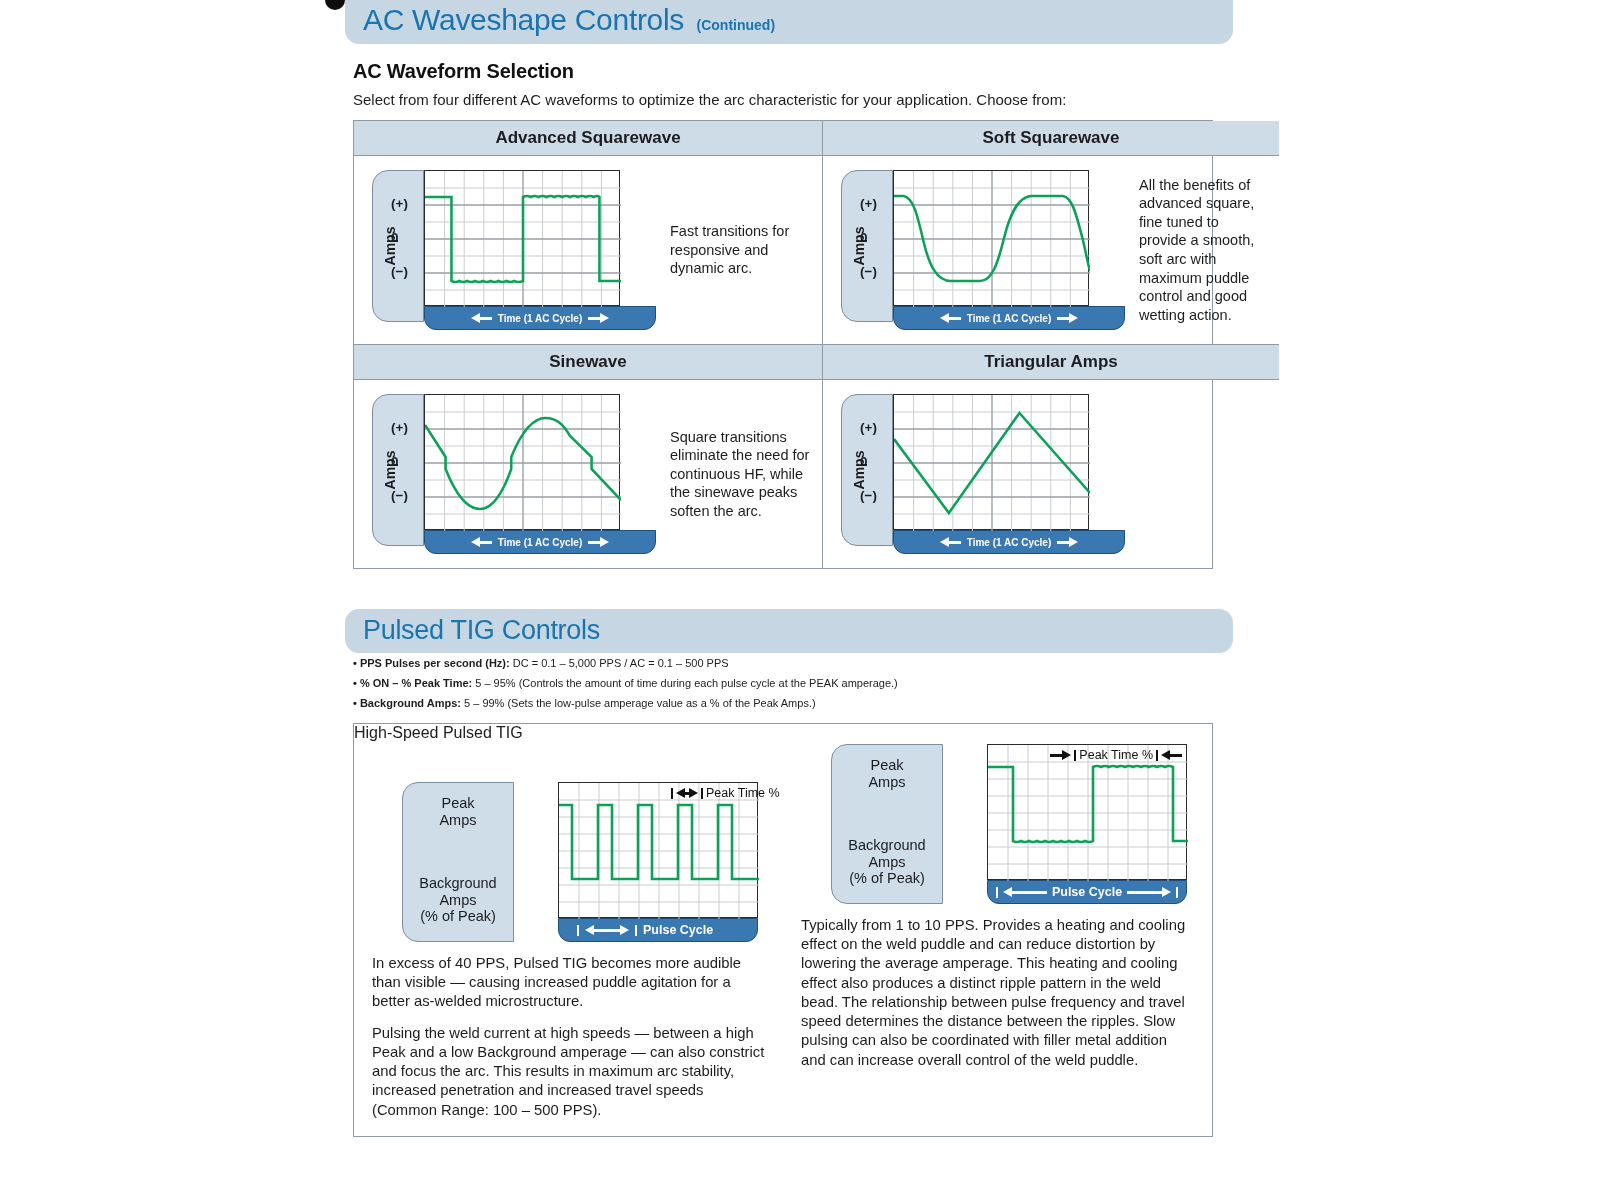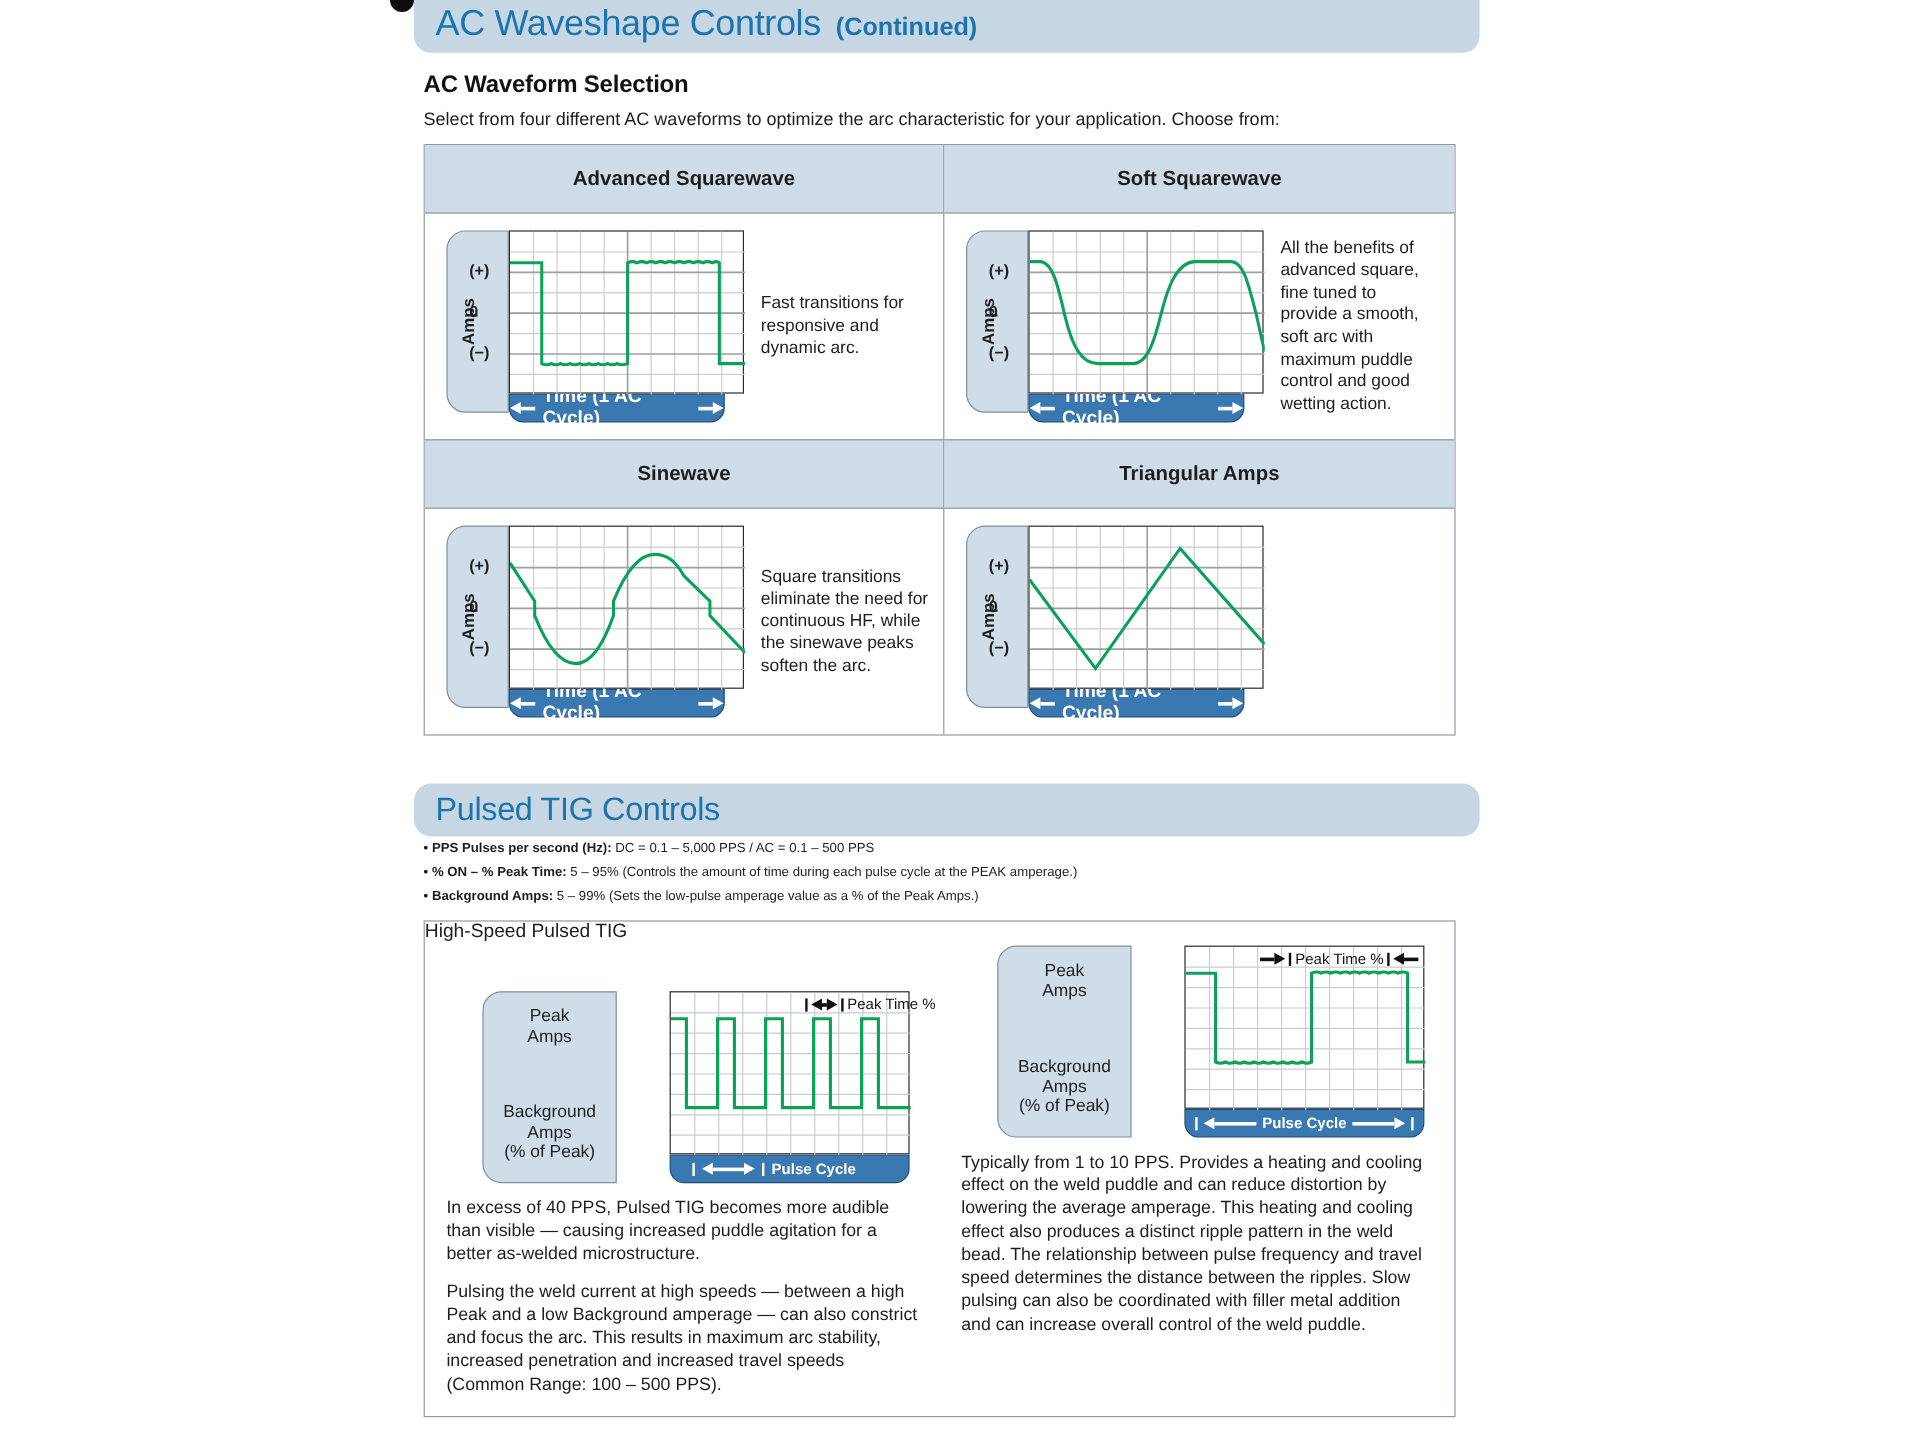--- a/index.html
+++ b/index.html
@@ -5,39 +5,39 @@
   * { margin:0; padding:0; box-sizing:border-box; }
   body { background:#ffffff; font-family:"Liberation Sans", sans-serif; color:#1d1d1f; }
   .page { position:relative; width:1600px; height:1200px; overflow:hidden; background:#fff; }
   .content { position:absolute; left:345px; top:0; width:888px; }
 
   .page-dot { position:absolute; left:325px; top:-10px; width:20px; height:20px; border-radius:50%; background:#0d0d0d; }
 
   .banner { background:#c6d7e3; border-radius:14px; padding:6px 18px 7px 18px; }
   .banner.cut { margin-top:-13px; padding-top:16px; }
   .banner .bt { color:#1a74ae; font-weight:normal; font-size:30px; letter-spacing:-0.3px; }
-  .banner .bc { color:#1a74ae; font-weight:bold; font-size:21px; margin-left:8px; }
+  .banner .bc { color:#1a74ae; font-weight:bold; font-size:14px; margin-left:8px; }
 
   .h2 { font-size:20px; font-weight:bold; color:#111; margin:16px 0 8px 8px; letter-spacing:-0.2px; }
   .intro { font-size:15px; margin:0 0 12px 8px; }
 
   .tbl { margin-left:8px; width:860px; border:1.5px solid #8f9aa3; display:grid; grid-template-columns:1fr 1fr; background:#fff; }
-  .tbl .hcell { background:#cddce7; border-bottom:1.5px solid #8f9aa3; text-align:center; font-weight:bold; font-size:17px; padding:18px 4px; }
+  .tbl .hcell { background:#cddce7; border-bottom:1.5px solid #8f9aa3; text-align:center; font-weight:bold; font-size:17px; padding:7px 4px; }
   .tbl .hcell.mid { border-top:1.5px solid #8f9aa3; }
   .tbl .lcol { border-right:1.5px solid #8f9aa3; }
   .bcell { padding:14px 10px 14px 18px; display:flex; align-items:center; gap:14px; }
 
   
   .graph { position:relative; display:flex; align-items:flex-start; flex:0 0 auto; }
   .gpanel { position:relative; width:52px; height:152px; background:#cfdde9; border:1px solid #7d8fa0; border-radius:16px 0 0 16px; z-index:0; }
   .gpanel .amps { position:absolute; left:-8px; top:50%; transform:translateY(-50%) rotate(-90deg); font-weight:bold; font-size:14px; width:50px; text-align:center; }
   .gpanel .lab { position:absolute; left:18px; font-weight:bold; font-size:13.5px; }
   .gright { display:flex; flex-direction:column; z-index:1; }
   .gplot { position:relative; width:196px; height:136px; background:#fff; border:1.5px solid #2a2a2a; }
-  .gbar { width:180px; height:24px; background:#3a78b2; border:1px solid #1f4e79; border-radius:0 0 12px 12px; color:#fff; display:flex; align-items:center; justify-content:center; gap:6px; font-weight:bold; font-size:16px; }
+  .gbar { width:232px; height:24px; background:#3a78b2; border:1px solid #1f4e79; border-radius:0 0 12px 12px; color:#fff; display:flex; align-items:center; justify-content:center; gap:6px; font-weight:bold; font-size:10px; }
 
   
   .arr { display:inline-flex; align-items:center; }
   .head-l { width:0; height:0; border-top:5px solid transparent; border-bottom:5px solid transparent; border-right:9px solid currentColor; }
   .head-r { width:0; height:0; border-top:5px solid transparent; border-bottom:5px solid transparent; border-left:9px solid currentColor; }
   .shaft { height:3px; background:currentColor; width:12px; }
   .shaft.grow { flex:1 1 auto; }
   .mbar { width:2px; height:11px; background:currentColor; }
 
   .gdesc { font-size:14.5px; line-height:1.28; }

